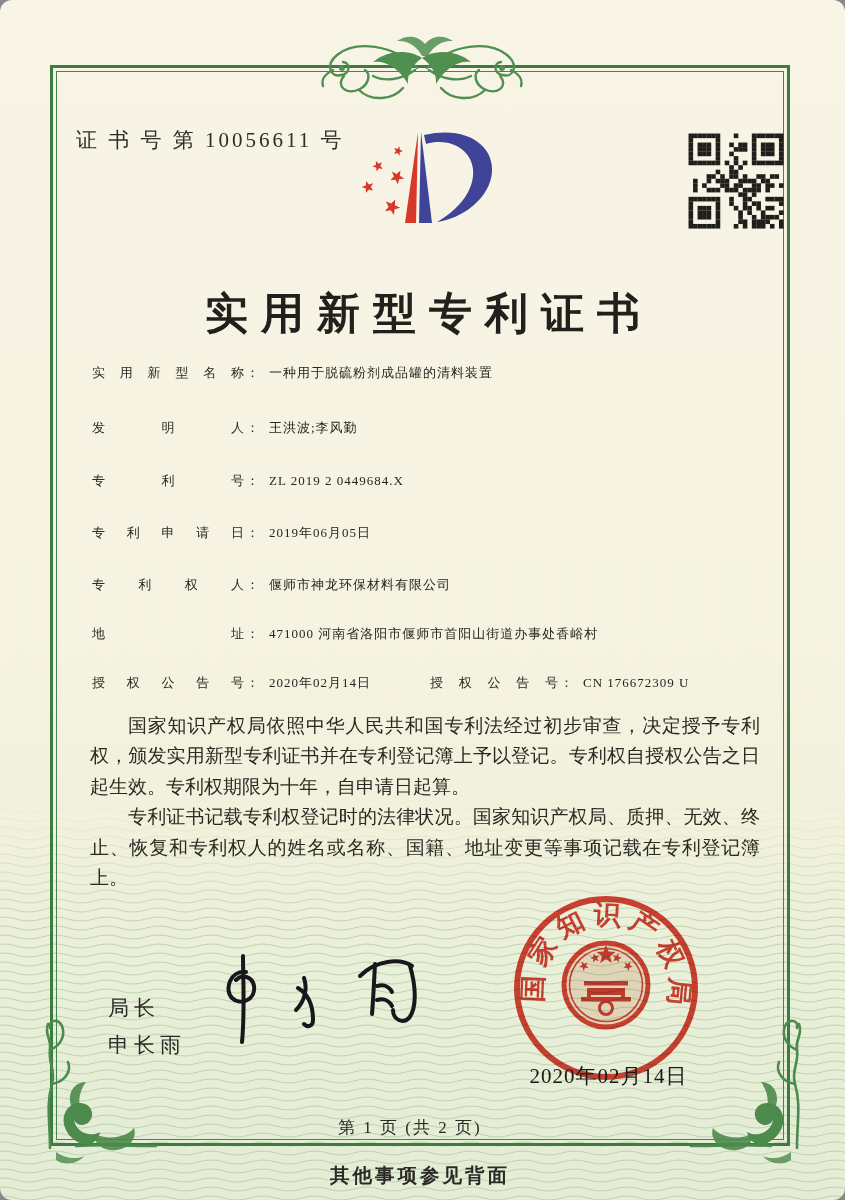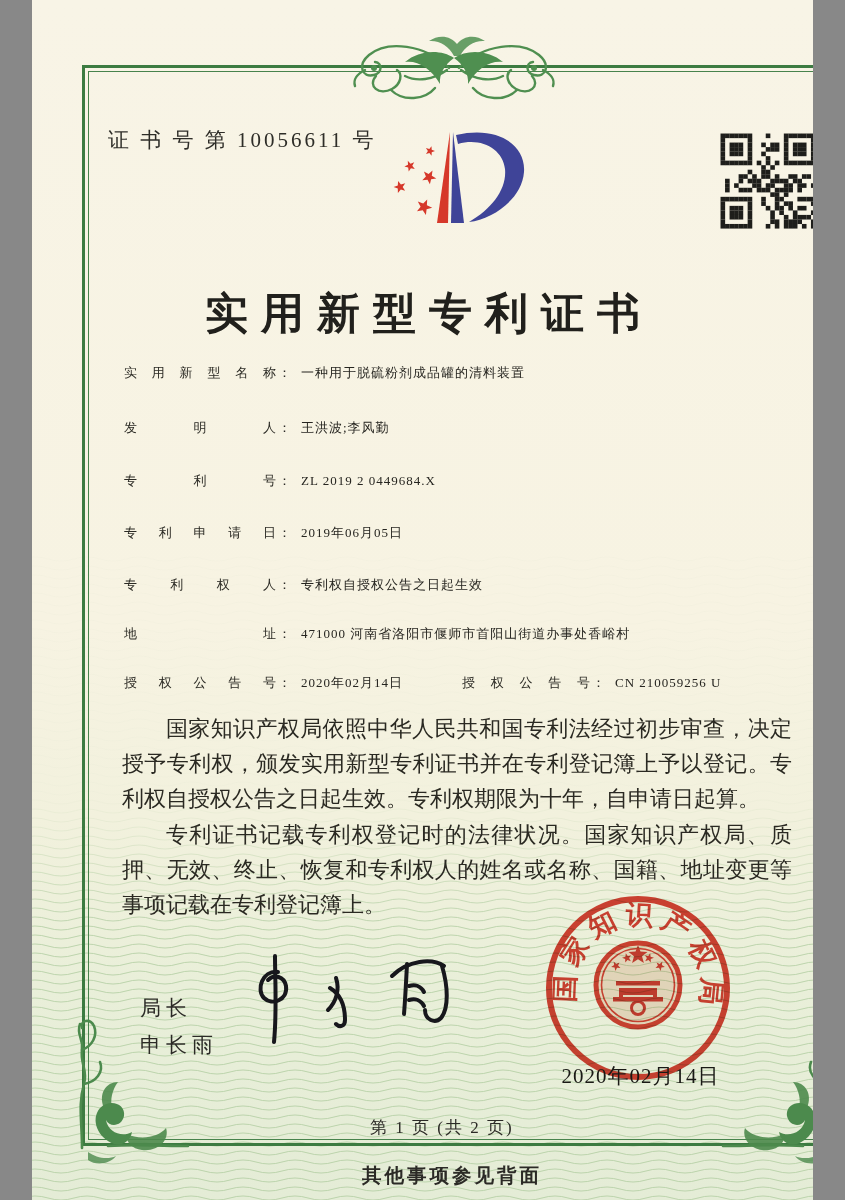--- a/index.html
+++ b/index.html
@@ -1,24 +1,25 @@
 <!DOCTYPE html>
 <html><head>
 <meta charset="utf-8">
 <style>
   html,body{margin:0;padding:0;}
   body{background:#888;}
   #page{
     position:relative;
-    width:781px;height:1200px;
+    width:845px;height:1200px;
     margin:0 auto;
     background:linear-gradient(180deg,#f8f4e6 0%,#f7f3e2 52%,#f2f1dd 68%,#e9efd9 82%,#e4ecd6 100%);
     overflow:hidden;
     font-family:"Liberation Serif","DejaVu Serif",serif;
     color:#2b2a26;
+    border-radius:12px;
   }
   svg{display:block;}
   
   #frame-outer{
     position:absolute;left:50px;top:65px;width:740px;height:1081px;
     border:3px solid #3c7b41;box-sizing:border-box;
   }
   #frame-inner{
     position:absolute;left:3px;top:3px;right:3px;bottom:3px;
     border:1px solid #47834c;
@@ -35,21 +36,21 @@
   .field-row{position:absolute;left:92px;width:670px;font-size:13px;white-space:nowrap;}
   .field-row .lbl{
     display:inline-block;width:152px;vertical-align:bottom;
     text-align:justify;text-align-last:justify;color:#2b2a24;
   }
   .field-row .colon{display:inline-block;margin:0 10px 0 2px;}
   .field-row .val{letter-spacing:1px;color:#262520;}
   .pair2{position:absolute;left:338px;top:0;white-space:nowrap;}
   #paragraphs{
     position:absolute;left:90px;top:711px;width:670px;
-    font-size:22px;line-height:1.6;text-align:justify;color:#2a2922;
+    font-size:19px;line-height:1.6;text-align:justify;color:#2a2922;
   }
   #paragraphs p{margin:0;text-indent:2em;}
   #director-title{position:absolute;left:108px;top:994px;font-size:21px;letter-spacing:5px;}
   #director-name{position:absolute;left:108px;top:1031px;font-size:21px;letter-spacing:5px;text-align:center;}
   #signature{position:absolute;left:212px;top:950px;}
   #seal{position:absolute;left:511px;top:893px;mix-blend-mode:multiply;opacity:.94;}
   #seal-date{
     position:absolute;left:516px;top:1062px;width:185px;text-align:center;
     font-size:21px;letter-spacing:1px;color:#191915;
   }
@@ -433,29 +434,29 @@
   <div class="field-row" style="top:419px">
     <span class="lbl">发明人</span><span class="colon">：</span><span class="val">王洪波;李风勤</span>
   </div>
   <div class="field-row" style="top:472px">
     <span class="lbl">专利号</span><span class="colon">：</span><span class="val">ZL 2019 2 0449684.X</span>
   </div>
   <div class="field-row" style="top:524px">
     <span class="lbl">专利申请日</span><span class="colon">：</span><span class="val">2019年06月05日</span>
   </div>
   <div class="field-row" style="top:576px">
-    <span class="lbl">专利权人</span><span class="colon">：</span><span class="val">专利权自授权公告之日起生效</span>
+    <span class="lbl">专利权人</span><span class="colon">：</span><span class="val">偃师市神龙环保材料有限公司</span>
   </div>
   <div class="field-row" style="top:625px">
     <span class="lbl">地址</span><span class="colon">：</span><span class="val">471000  河南省洛阳市偃师市首阳山街道办事处香峪村</span>
   </div>
   <div class="field-row" style="top:674px">
     <span class="lbl">授权公告号</span><span class="colon">：</span><span class="val">2020年02月14日</span>
     <span class="pair2">
-      <span class="lbl" style="width:128px">授权公告号</span><span class="colon">：</span><span class="val">CN 210059256 U</span>
+      <span class="lbl" style="width:128px">授权公告号</span><span class="colon">：</span><span class="val">CN 176672309 U</span>
     </span>
   </div>
 
   <div id="paragraphs">
     <p>国家知识产权局依照中华人民共和国专利法经过初步审查，决定授予专利权，颁发实用新型专利证书并在专利登记簿上予以登记。专利权自授权公告之日起生效。专利权期限为十年，自申请日起算。</p>
     <p>专利证书记载专利权登记时的法律状况。国家知识产权局、质押、无效、终止、恢复和专利权人的姓名或名称、国籍、地址变更等事项记载在专利登记簿上。</p>
   </div>
 
   <div id="director-title">局长</div>
   <div id="director-name">申长雨</div>

